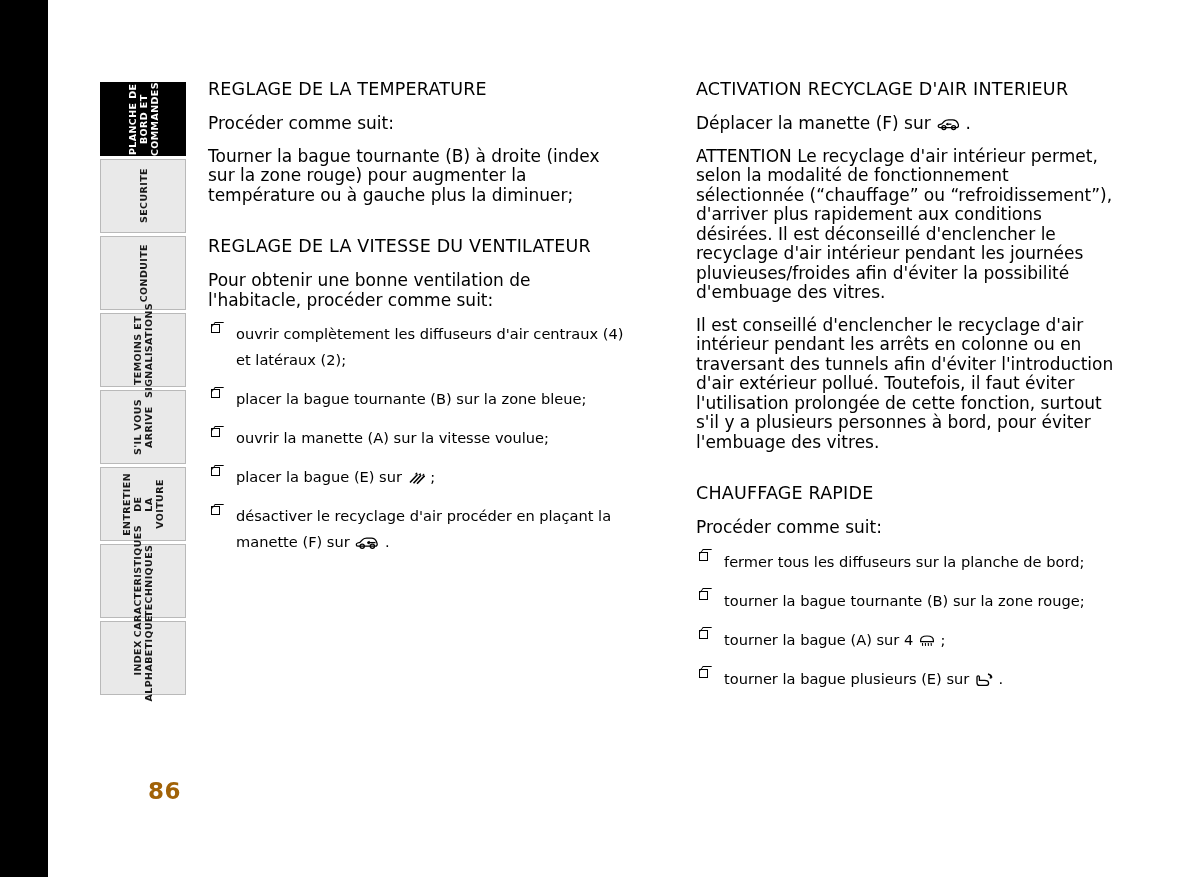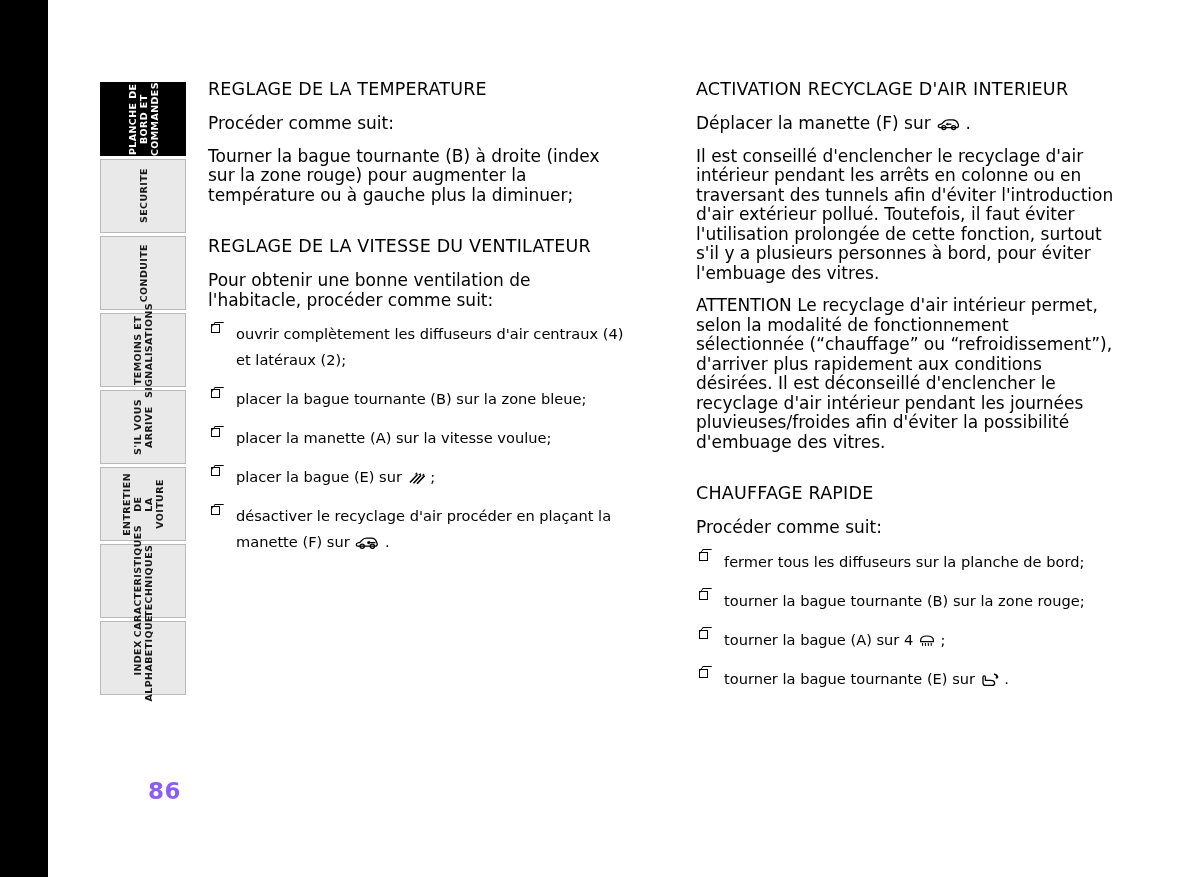--- a/index.html
+++ b/index.html
@@ -79,21 +79,21 @@
   .tab-h-7 { height: 74px; }
   .tab-h-8 { height: 74px; }
 
   
   .page-number {
     position: absolute;
     left: 100px;
     top: 778px;
     font-size: 23px;
     font-weight: bold;
-    color: #8b5cf6;
+    color: #a16207;
     letter-spacing: 0.5px;
   }
 
   
   .col {
     position: absolute;
     top: 78px;
     width: 420px;
   }
   .col-left  { left: 160px; }
@@ -213,21 +213,21 @@
       <li>
         <span class="bullet-box"></span>
         <span>ouvrir complètement les diffuseurs d'air centraux (4) et latéraux (2);</span>
       </li>
       <li>
         <span class="bullet-box"></span>
         <span>placer la bague tournante (B) sur la zone bleue;</span>
       </li>
       <li>
         <span class="bullet-box"></span>
-        <span>placer la manette (A) sur la vitesse voulue;</span>
+        <span>ouvrir la manette (A) sur la vitesse voulue;</span>
       </li>
       <li>
         <span class="bullet-box"></span>
         <span>placer la bague (E) sur </span>
         <span class="icon-inline">
           <svg width="17" height="15" viewBox="0 0 17 15">
             <path d="M2 12.5 L9.5 4.5" stroke="#000" stroke-width="1.6" fill="none"></path>
             <path d="M9.5 4.5 L6.6 4.2 L9 2.2 Z" fill="#000"></path>
             <path d="M5.5 13.2 L13 5.2" stroke="#000" stroke-width="1.6" fill="none"></path>
             <path d="M13 5.2 L10.1 4.9 L12.5 2.9 Z" fill="#000"></path>
@@ -265,22 +265,22 @@
           <path d="M3.0 10.6 C1.0 10.6 0.6 8.2 2.4 7.6 L4.8 6.9 L7.4 4.3 C8.4 3.3 10.0 2.9 11.6 2.9 L15.9 2.9 C18.0 2.9 19.9 4.2 20.7 6.1 L21.3 7.6 C21.9 9.1 21.1 10.6 19.6 10.6 Z" fill="none" stroke="#000" stroke-width="1.3" stroke-linejoin="round"></path>
           <circle cx="6.9" cy="10.6" r="2.0" fill="none" stroke="#000" stroke-width="1.3"></circle>
           <circle cx="16.6" cy="10.6" r="2.0" fill="none" stroke="#000" stroke-width="1.3"></circle>
           <path d="M14.4 7.2 C12.4 7.2 10.4 7.2 9.2 7.2" stroke="#000" stroke-width="1.3" fill="none"></path>
           <path d="M11.2 5.6 L9.0 7.2 L11.2 8.7 Z" fill="#000"></path>
         </svg>
       </span>
       <span>.</span>
     </p>
 
+    <p class="body">ATTENTION Le recyclage d'air intérieur permet, selon la modalité de fonctionnement sélectionnée (“chauffage” ou “refroidissement”), d'arriver plus rapidement aux conditions désirées. Il est déconseillé d'enclencher le recyclage d'air intérieur pendant les journées pluvieuses/froides afin d'éviter la possibilité d'embuage des vitres.</p>
     <p class="body">Il est conseillé d'enclencher le recyclage d'air intérieur pendant les arrêts en colonne ou en traversant des tunnels afin d'éviter l'introduction d'air extérieur pollué. Toutefois, il faut éviter l'utilisation prolongée de cette fonction, surtout s'il y a plusieurs personnes à bord, pour éviter l'embuage des vitres.</p>
-    <p class="body">ATTENTION Le recyclage d'air intérieur permet, selon la modalité de fonctionnement sélectionnée (“chauffage” ou “refroidissement”), d'arriver plus rapidement aux conditions désirées. Il est déconseillé d'enclencher le recyclage d'air intérieur pendant les journées pluvieuses/froides afin d'éviter la possibilité d'embuage des vitres.</p>
 
     <h2 class="heading second">CHAUFFAGE RAPIDE</h2>
     <p class="body tight">Procéder comme suit:</p>
 
     <ul class="checklist">
       <li>
         <span class="bullet-box"></span>
         <span>fermer tous les diffuseurs sur la planche de bord;</span>
       </li>
       <li>
@@ -296,21 +296,21 @@
             <path d="M3.6 10.0 C3.2 11.0 3.9 11.6 3.5 12.8" stroke="#000" stroke-width="1.1" fill="none"></path>
             <path d="M6.5 10.0 C6.1 11.0 6.8 11.6 6.4 12.8" stroke="#000" stroke-width="1.1" fill="none"></path>
             <path d="M9.4 10.0 C9.0 11.0 9.7 11.6 9.3 12.8" stroke="#000" stroke-width="1.1" fill="none"></path>
             <path d="M12.3 10.0 C11.9 11.0 12.6 11.6 12.2 12.8" stroke="#000" stroke-width="1.1" fill="none"></path>
           </svg>
         </span>
         <span>;</span>
       </li>
       <li>
         <span class="bullet-box"></span>
-        <span>tourner la bague tournante (E) sur </span>
+        <span>tourner la bague plusieurs (E) sur </span>
         <span class="icon-inline">
           <svg width="18" height="15" viewBox="0 0 18 15">
             <path d="M2.0 5.0 C2.0 3.4 4.4 3.4 4.4 5.0 L4.4 8.4 L9.5 8.4 C12.2 8.4 13.6 9.6 13.6 11.2 C13.6 12.6 12.4 13.4 10.6 13.4 L4.6 13.4 C2.8 13.4 2.0 12.4 2.0 10.8 Z" fill="none" stroke="#000" stroke-width="1.3" stroke-linejoin="round"></path>
             <path d="M13.0 2.0 C15.2 2.6 16.6 4.0 16.8 5.6" stroke="#000" stroke-width="1.3" fill="none"></path>
             <path d="M16.8 5.6 L15.2 4.0 M16.8 5.6 L14.7 6.0" stroke="#000" stroke-width="1.3" fill="none"></path>
           </svg>
         </span>
         <span>.</span>
       </li>
     </ul>

